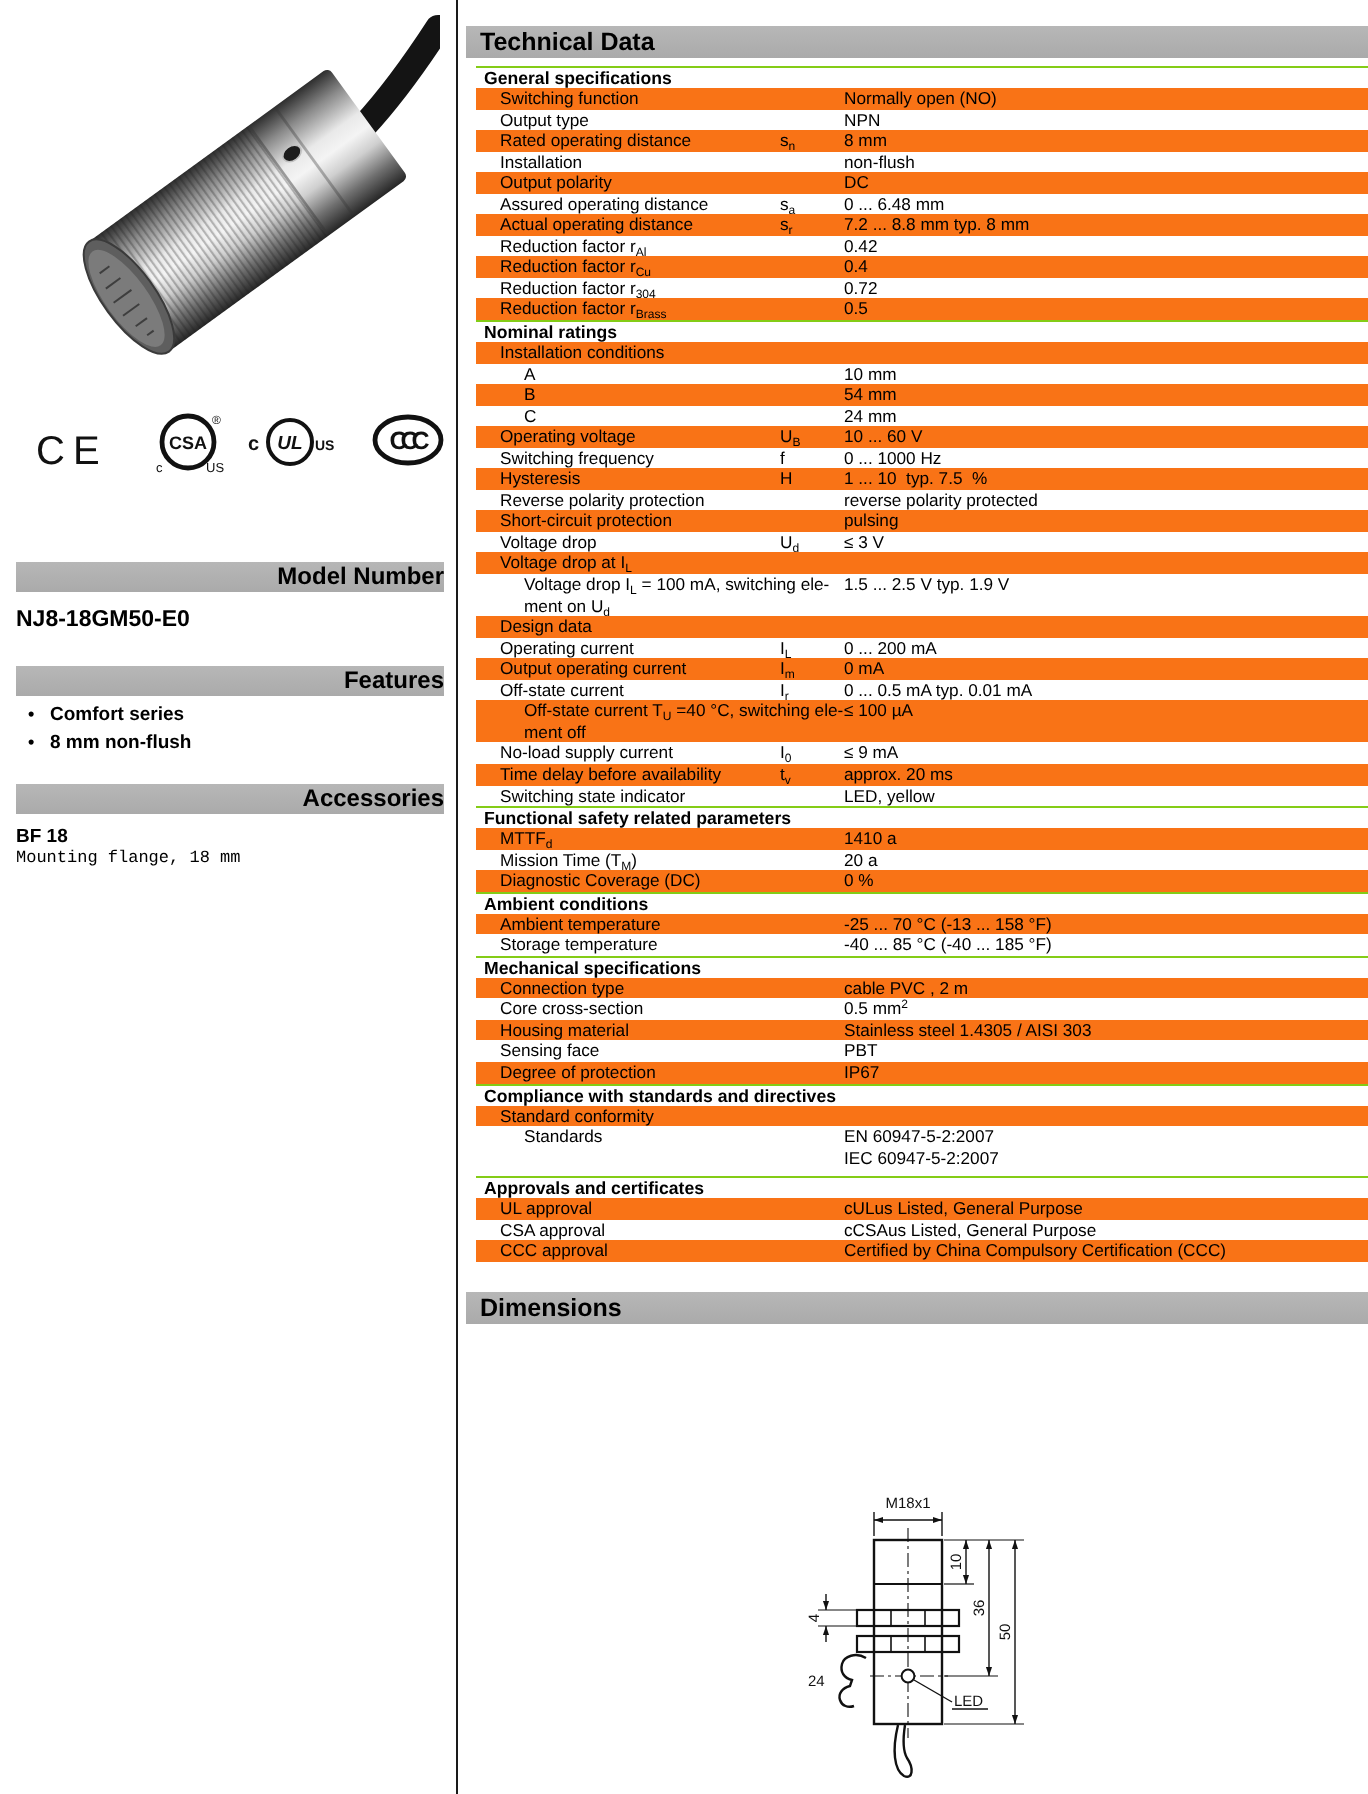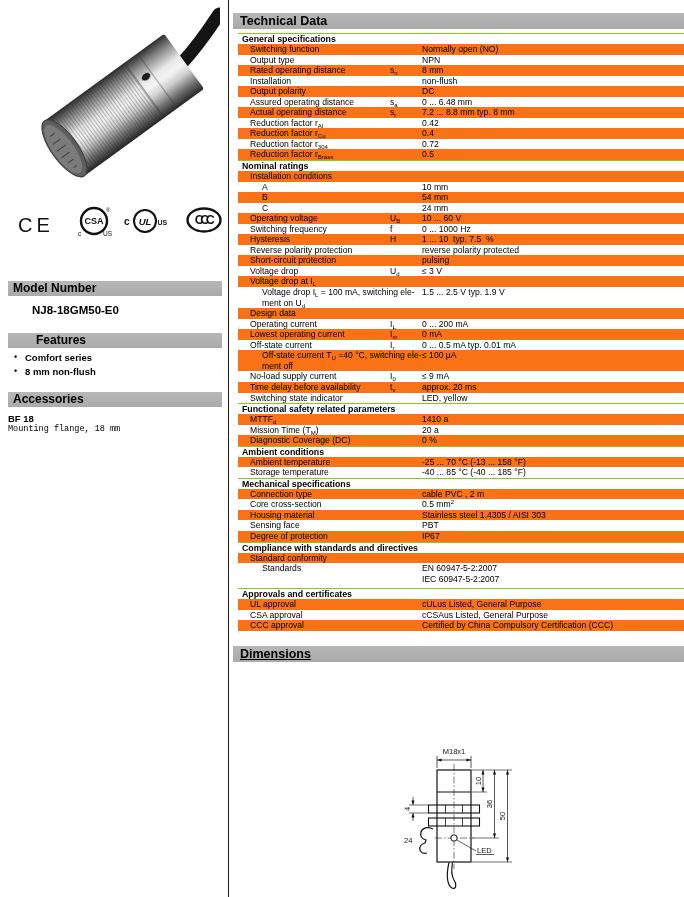--- a/index.html
+++ b/index.html
@@ -8,21 +8,21 @@
     background:#ffffff;color:#000;
     font-family:"Liberation Sans", sans-serif;
     -webkit-font-smoothing:antialiased;
   }
   .vdivider{position:absolute;left:228px;top:0;width:1px;height:897px;background:#1a1a1a;}
 
   
   .rbar{position:absolute;left:233px;width:451px;height:16px;background:linear-gradient(#b7b7b7,#aaaaaa);
         font-weight:bold;font-size:12.5px;line-height:16px;padding-left:7px;box-sizing:border-box;}
   .lbar{position:absolute;left:8px;width:214px;height:15px;background:linear-gradient(#b7b7b7,#aaaaaa);
-        font-weight:bold;font-size:12px;line-height:15px;padding-left:5px;box-sizing:border-box;}
+        font-weight:bold;font-size:12px;line-height:15px;padding-left:5px;box-sizing:border-box;text-align:right;}
 
   
   .tech-table{position:absolute;left:238px;top:33px;width:446px;}
   .thead{font-weight:bold;font-size:8.8px;height:10px;line-height:10.2px;border-top:1px solid #84cc16;padding-left:4px;}
   .trow{position:relative;height:10.55px;font-size:8.6px;line-height:10.55px;}
   .trow.shade{background:#f97316;}
   .c-label{display:inline-block;white-space:pre-line;vertical-align:top;line-height:10.55px;max-width:182px;}
   .ind1{padding-left:12px;}
   .ind2{padding-left:24px;}
   .c-sym{position:absolute;left:152px;top:0;}
@@ -100,21 +100,21 @@
     <text x="12.5" y="4" font-size="7" font-weight="bold">US</text>
   </g>
   <g transform="translate(196,21)">
     <ellipse rx="16.5" ry="11.5" fill="none" stroke="#111" stroke-width="2.4"></ellipse>
     <text x="-1" y="4.4" text-anchor="middle" font-size="12.5" font-weight="bold" letter-spacing="-3.5">CCC</text>
   </g>
 </svg>
 
 <div id="left-sections">
     <div class="lbar" style="top: 281px;">Model Number</div>
-    <div class="litem l-model" style="top: 304px; margin-left: 24px;">NJ8-18GM50-E0</div>
+    <div class="litem l-model" style="top: 304px;">NJ8-18GM50-E0</div>
     <div class="lbar" style="top: 333px; padding-left: 28px;">Features</div>
     <div class="litem l-bullet" style="top: 352px;"><span class="dot">•</span><span>Comfort series</span></div>
     <div class="litem l-bullet" style="top: 366px;"><span class="dot">•</span><span>8 mm non-flush</span></div>
     <div class="lbar" style="top: 392px;">Accessories</div>
     <div class="litem l-acc-name" style="top: 413px;">BF 18</div>
     <div class="litem l-acc-desc" style="top: 424px; font-family: Liberation Mono, monospace;">Mounting flange, 18 mm</div>
   </div>
 
 <div class="rbar" style="top:13px;">Technical Data</div>
 
@@ -140,21 +140,21 @@
     <div class="trow"><span class="c-label ind1">Switching frequency</span><span class="c-sym">f</span><span class="c-val">0 ... 1000 Hz</span></div>
     <div class="trow shade"><span class="c-label ind1">Hysteresis</span><span class="c-sym">H</span><span class="c-val">1 ... 10  typ. 7.5  %</span></div>
     <div class="trow"><span class="c-label ind1">Reverse polarity protection</span><span class="c-val">reverse polarity protected</span></div>
     <div class="trow shade"><span class="c-label ind1">Short-circuit protection</span><span class="c-val">pulsing</span></div>
     <div class="trow"><span class="c-label ind1">Voltage drop</span><span class="c-sym">U<sub>d</sub></span><span class="c-val">≤ 3 V</span></div>
     <div class="trow shade"><span class="c-label ind1">Voltage drop at I<sub>L</sub></span></div>
     <div class="trow" style="height: 21.1px;"><span class="c-label ind2">Voltage drop I<sub>L</sub> = 100 mA, switching ele-
 ment on U<sub>d</sub></span><span class="c-val">1.5 ... 2.5 V typ. 1.9 V</span></div>
     <div class="trow shade"><span class="c-label ind1">Design data</span></div>
     <div class="trow"><span class="c-label ind1">Operating current</span><span class="c-sym">I<sub>L</sub></span><span class="c-val">0 ... 200 mA</span></div>
-    <div class="trow shade"><span class="c-label ind1">Lowest operating current</span><span class="c-sym">I<sub>m</sub></span><span class="c-val">0 mA</span></div>
+    <div class="trow shade"><span class="c-label ind1">Output operating current</span><span class="c-sym">I<sub>m</sub></span><span class="c-val">0 mA</span></div>
     <div class="trow"><span class="c-label ind1">Off-state current</span><span class="c-sym">I<sub>r</sub></span><span class="c-val">0 ... 0.5 mA typ. 0.01 mA</span></div>
     <div class="trow shade" style="height: 21.1px;"><span class="c-label ind2">Off-state current T<sub>U</sub> =40 °C, switching ele-
 ment off</span><span class="c-val">≤ 100 µA</span></div>
     <div class="trow"><span class="c-label ind1">No-load supply current</span><span class="c-sym">I<sub>0</sub></span><span class="c-val">≤ 9 mA</span></div>
     <div class="trow shade"><span class="c-label ind1">Time delay before availability</span><span class="c-sym">t<sub>v</sub></span><span class="c-val">approx. 20 ms</span></div>
     <div class="trow"><span class="c-label ind1">Switching state indicator</span><span class="c-val">LED, yellow</span></div>
     <div class="thead">Functional safety related parameters</div>
     <div class="trow shade"><span class="c-label ind1">MTTF<sub>d</sub></span><span class="c-val">1410 a</span></div>
     <div class="trow"><span class="c-label ind1">Mission Time (T<sub>M</sub>)</span><span class="c-val">20 a</span></div>
     <div class="trow shade"><span class="c-label ind1">Diagnostic Coverage (DC)</span><span class="c-val">0 %</span></div>
@@ -169,21 +169,21 @@
     <div class="trow shade"><span class="c-label ind1">Degree of protection</span><span class="c-val">IP67</span></div>
     <div class="thead">Compliance with standards and directives</div>
     <div class="trow shade"><span class="c-label ind1">Standard conformity</span></div>
     <div class="trow" style="height: 21.1px;"><span class="c-label ind2">Standards</span><span class="c-val"><div>EN 60947-5-2:2007</div><div>IEC 60947-5-2:2007</div></span></div>
     <div class="thead" style="margin-top: 4px;">Approvals and certificates</div>
     <div class="trow shade"><span class="c-label ind1">UL approval</span><span class="c-val">cULus Listed, General Purpose</span></div>
     <div class="trow"><span class="c-label ind1">CSA approval</span><span class="c-val">cCSAus Listed, General Purpose</span></div>
     <div class="trow shade"><span class="c-label ind1">CCC approval</span><span class="c-val">Certified by China Compulsory Certification (CCC)</span></div>
   </div>
 
-<div class="rbar" style="top:646px;text-decoration:underline;">Dimensions</div>
+<div class="rbar" style="top:646px;">Dimensions</div>
 
 <svg style="position:absolute;left:390px;top:742px;" width="135" height="152" viewBox="0 0 135 152">
   <defs>
     <marker id="arr" viewBox="0 0 10 10" refX="10" refY="5" markerWidth="6.5" markerHeight="6.5" orient="auto-start-reverse">
       <path d="M0,1.6 L10,5 L0,8.4 z" fill="#111"></path>
     </marker>
   </defs>
   <g stroke="#111" fill="none">
 
     <line x1="64" y1="22" x2="64" y2="127" stroke-width="0.55" stroke-dasharray="7 2 1.5 2"></line>

